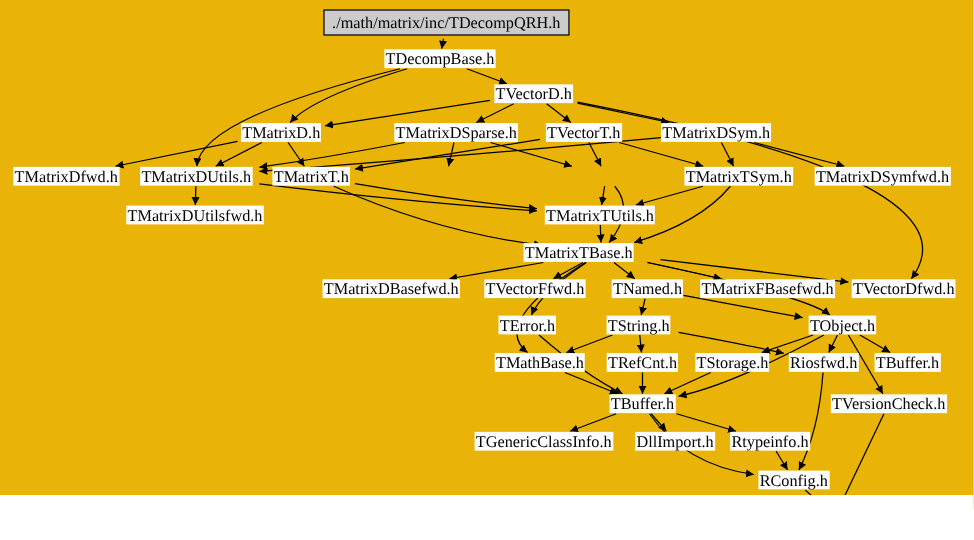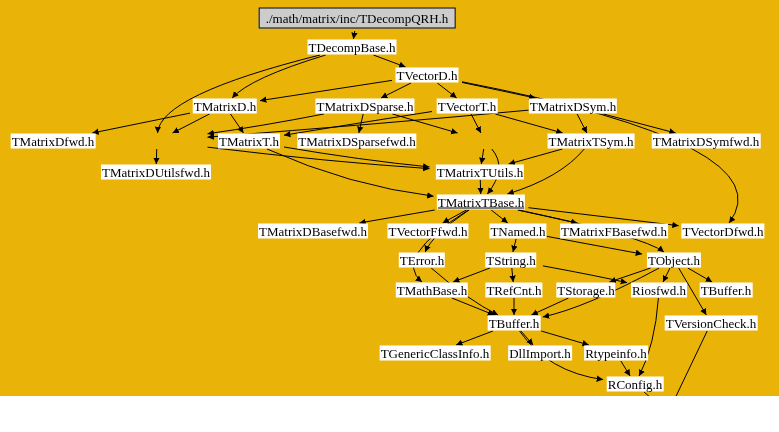--- a/index.html
+++ b/index.html
@@ -115,27 +115,27 @@
       <path d="M644.1034482758621,392 L658.8965517241379,405" class="edge" stroke="#000000" marker-end="url(#arrowhead)"></path>
     </svg>
 <div class="node root" style="left: 357px; top: 18px; background: rgb(204, 204, 204); border-color: rgb(0, 0, 0);">./math/matrix/inc/TDecompQRH.h</div>
     <div class="node" style="left: 352px; top: 47px;">TDecompBase.h</div>
     <div class="node" style="left: 427px; top: 75px;">TVectorD.h</div>
     <div class="node" style="left: 225px; top: 106px;">TMatrixD.h</div>
     <div class="node" style="left: 365px; top: 106px;">TMatrixDSparse.h</div>
     <div class="node" style="left: 467px; top: 106px;">TVectorT.h</div>
     <div class="node" style="left: 573px; top: 106px; text-align: center;">TMatrixDSym.h</div>
     <div class="node" style="left: 53px; top: 141px;">TMatrixDfwd.h</div>
+    <div class="node" style="left: 157px; top: 141px;">TMatrixDUtils.h</div>
     <div class="node" style="left: 249px; top: 141px;">TMatrixT.h</div>
-    <div class="node" style="left: 357px; top: 141px;">TMatrixDSparsefwd.h</div>
     <div class="node" style="left: 591px; top: 141px;">TMatrixTSym.h</div>
     <div class="node" style="left: 156px; top: 172px;">TMatrixDUtilsfwd.h</div>
     <div class="node" style="left: 706px; top: 141px;">TMatrixDSymfwd.h</div>
     <div class="node" style="left: 480px; top: 172px;">TMatrixTUtils.h</div>
-    <div class="node" style="left: 481px; top: 202px; text-decoration: underline;">TMatrixTBase.h</div>
+    <div class="node" style="left: 463px; top: 202px;">TMatrixTBase.h</div>
     <div class="node" style="left: 313px; top: 231px;">TMatrixDBasefwd.h</div>
     <div class="node" style="left: 428px; top: 231px;">TVectorFfwd.h</div>
     <div class="node" style="left: 518px; top: 231px;">TNamed.h</div>
     <div class="node" style="left: 614px; top: 231px;">TMatrixFBasefwd.h</div>
     <div class="node" style="left: 723px; top: 231px;">TVectorDfwd.h</div>
     <div class="node" style="left: 422px; top: 260px;">TError.h</div>
     <div class="node" style="left: 511px; top: 260px;">TString.h</div>
     <div class="node" style="left: 674px; top: 260px;">TObject.h</div>
     <div class="node" style="left: 432px; top: 290px;">TMathBase.h</div>
     <div class="node" style="left: 514px; top: 290px;">TRefCnt.h</div>

